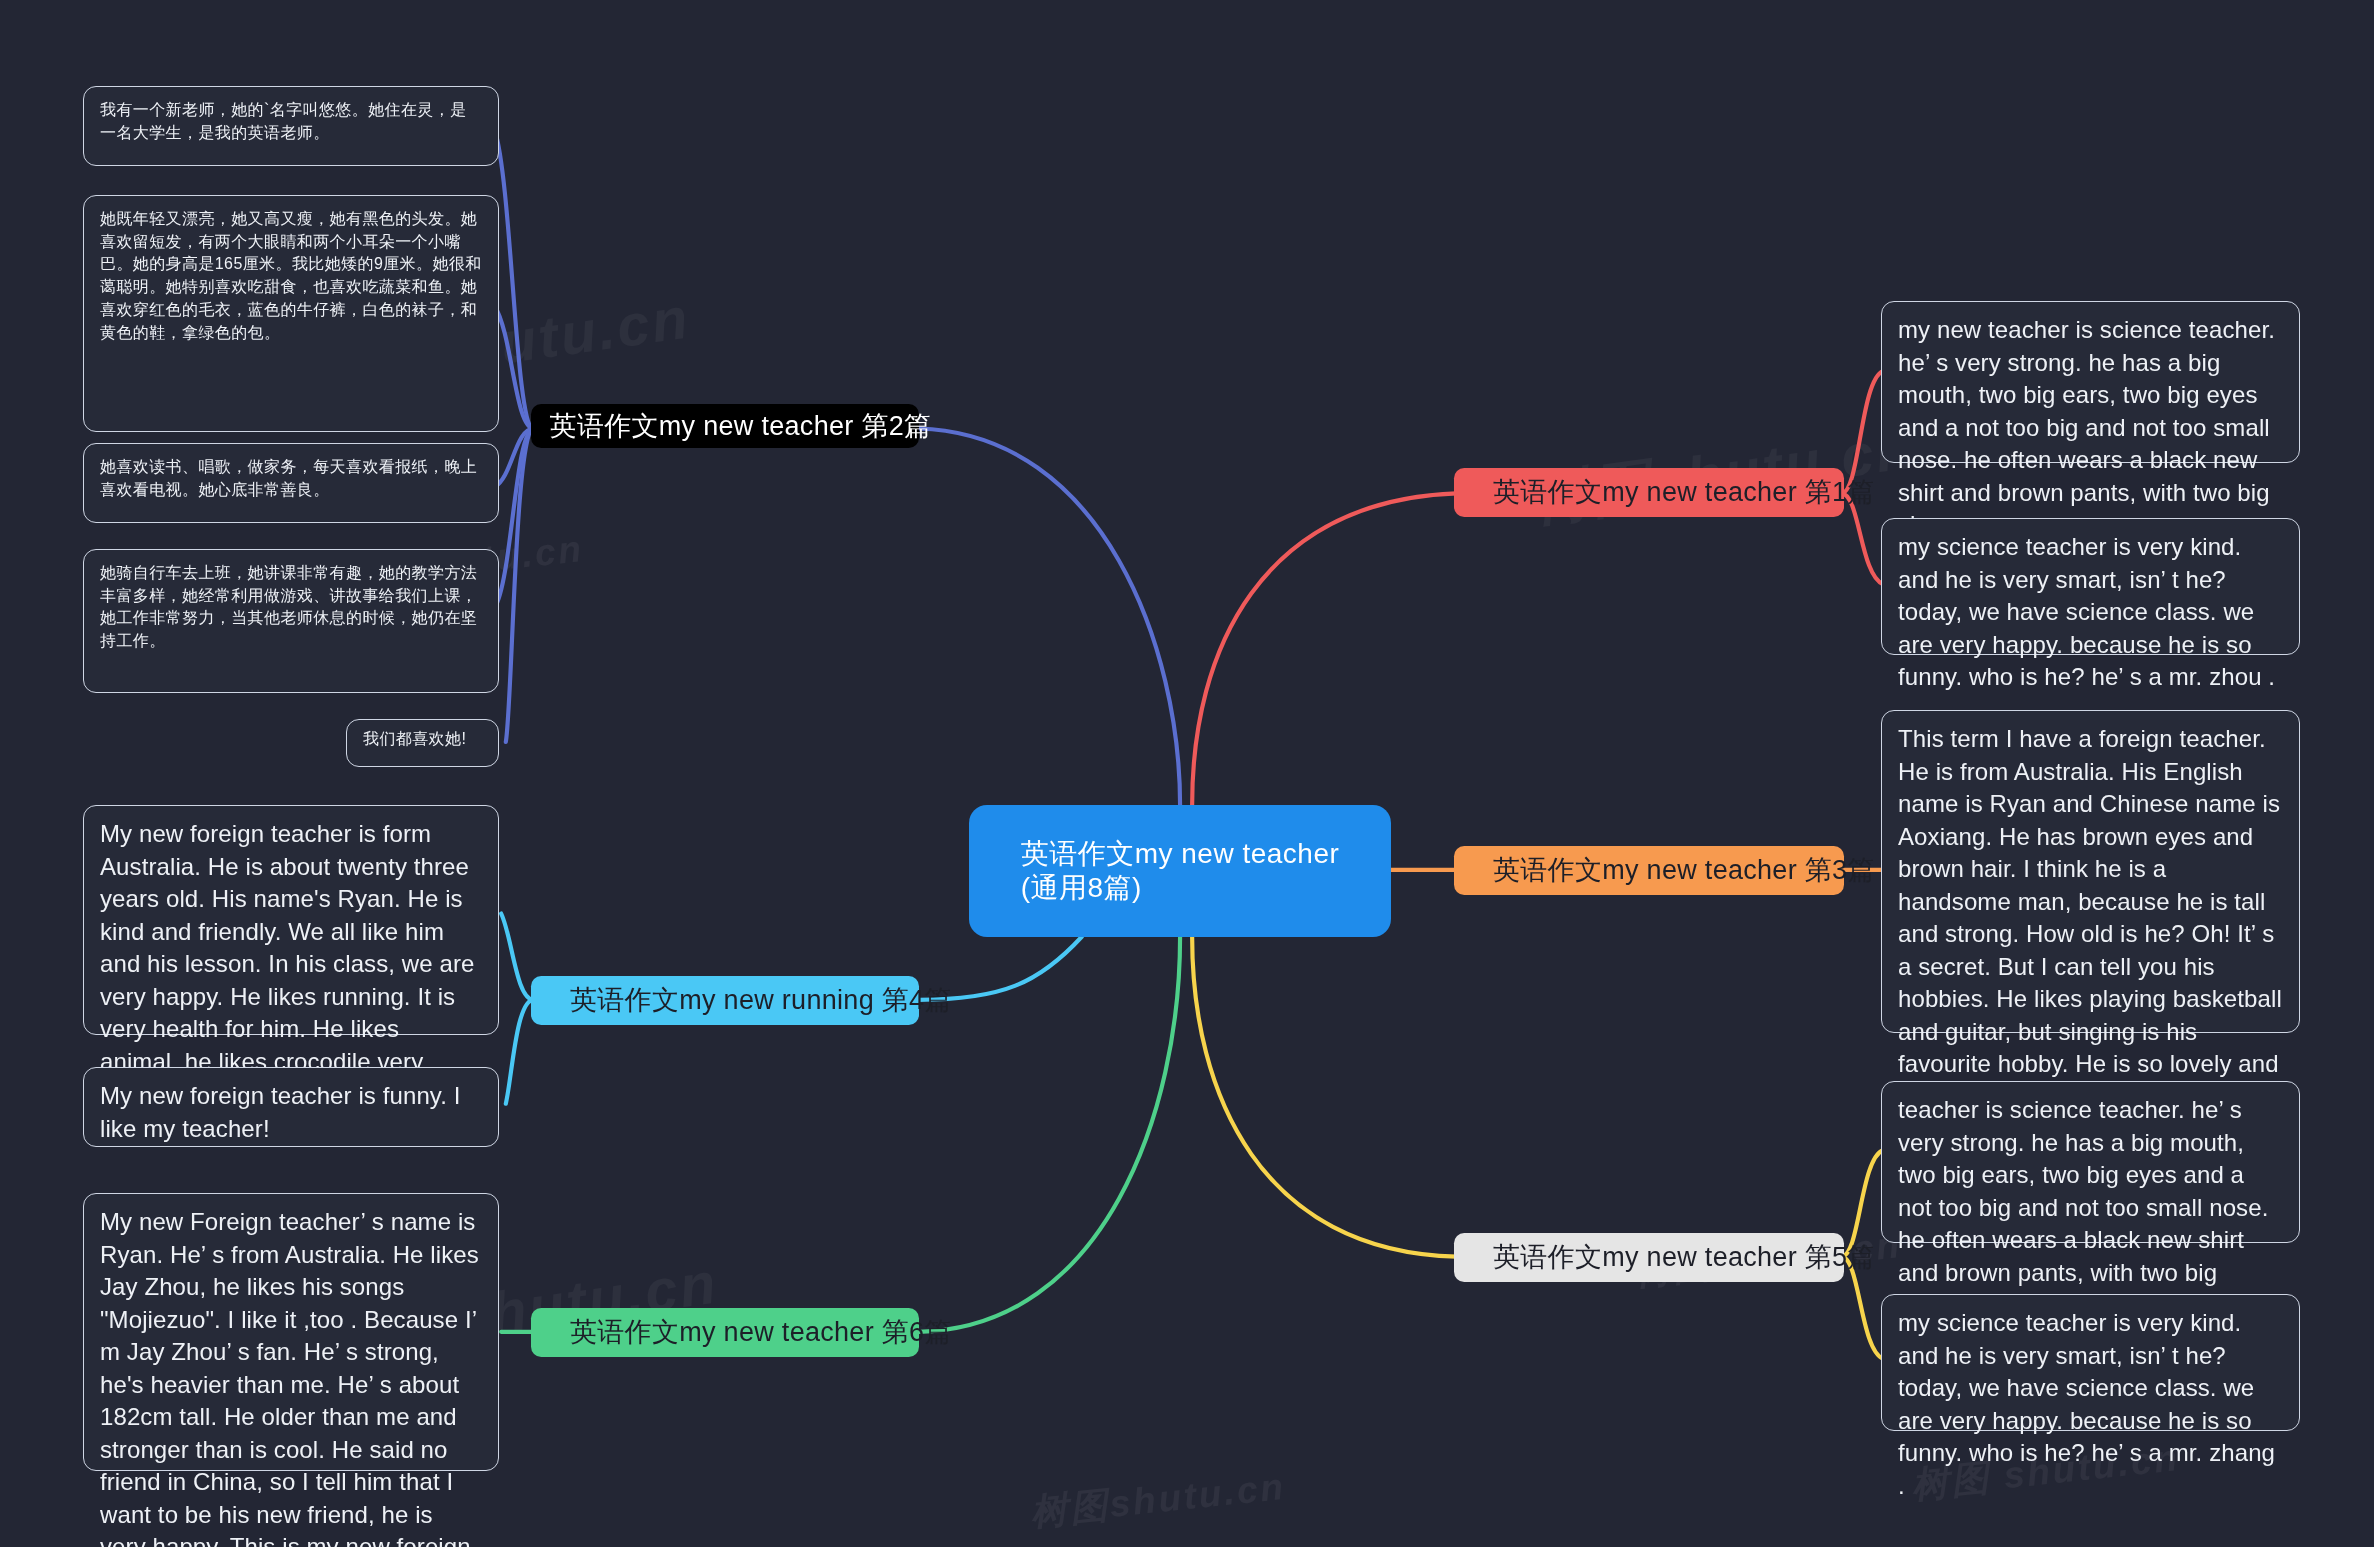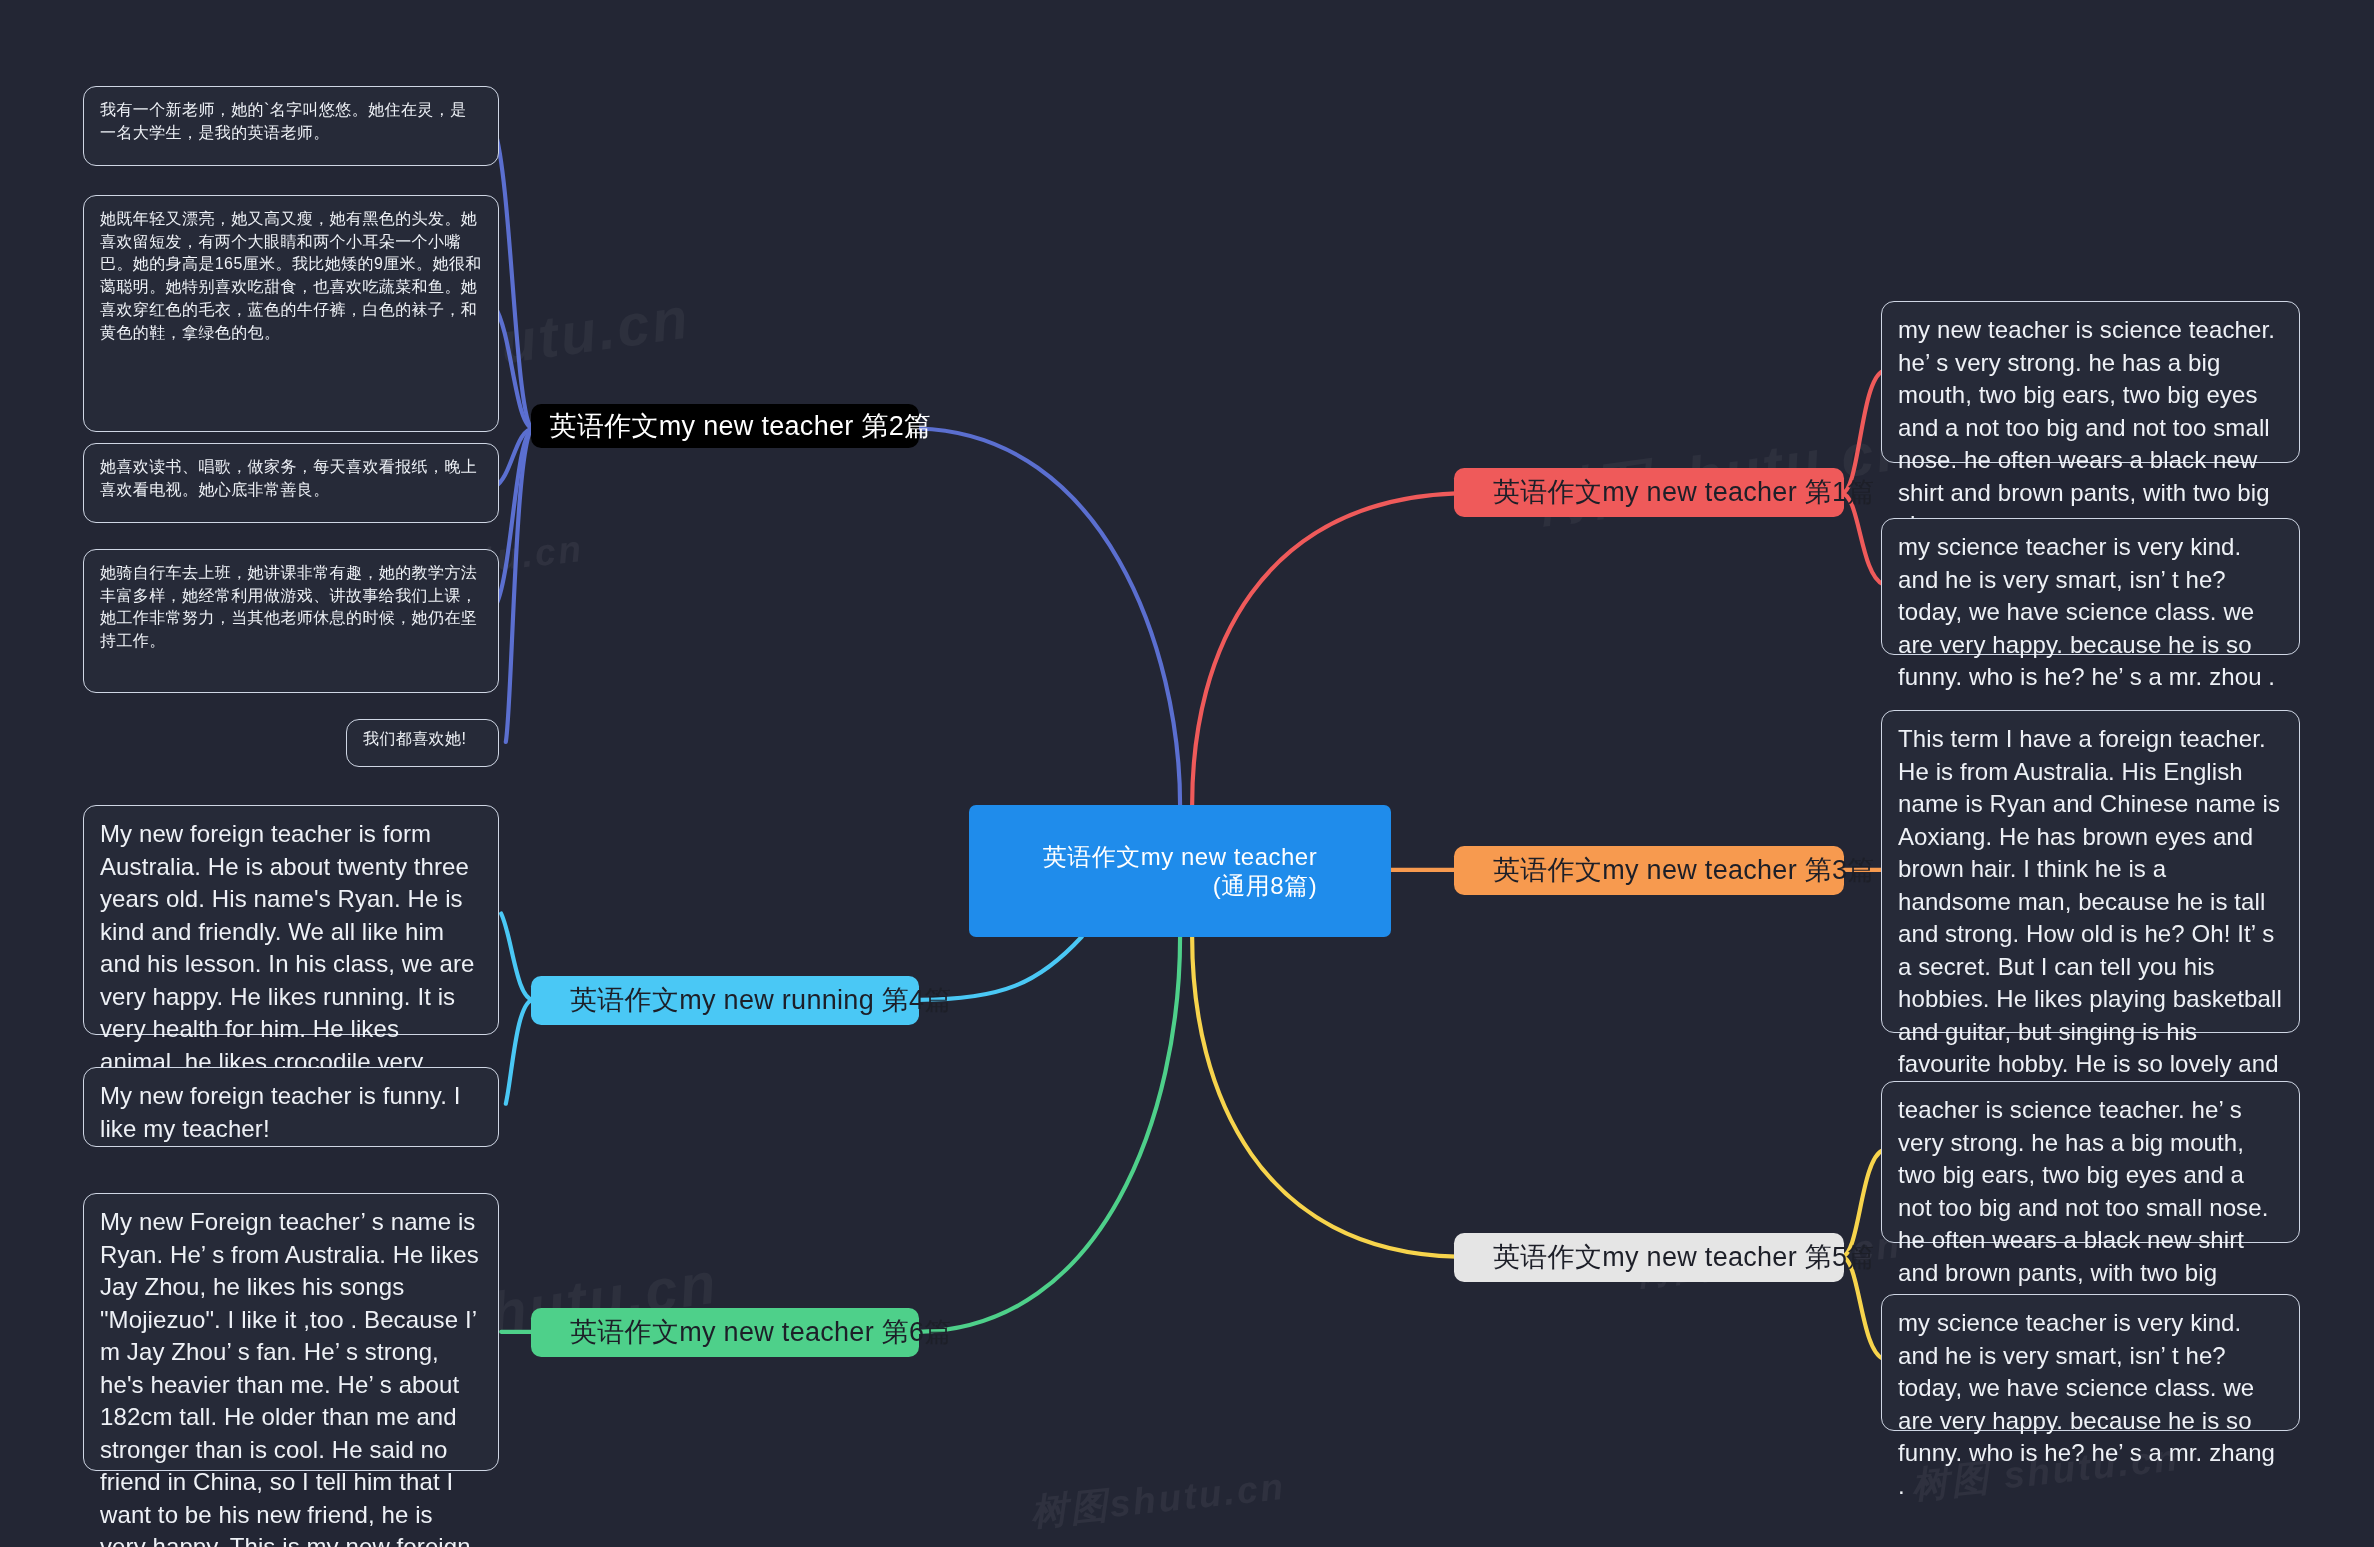--- a/index.html
+++ b/index.html
@@ -8,23 +8,23 @@
     font-family:"Liberation Sans","DejaVu Sans",sans-serif;
     background:#232634;
   }
   #canvas{position:absolute;inset:0;width:2375px;height:1547px;}
   #links{position:absolute;left:0;top:0;width:2375px;height:1547px;pointer-events:none;}
 
   .node{position:absolute;box-sizing:border-box;}
 
   
   .root{
-    background:#1f8ceb;color:#ffffff;border-radius:7px;
-    display:flex;align-items:center;justify-content:center;text-align:right;
-    font-size:24px;line-height:1.22;letter-spacing:0.5px;
+    background:#1f8ceb;color:#ffffff;border-radius:18px;
+    display:flex;align-items:center;justify-content:center;text-align:left;
+    font-size:28px;line-height:1.22;letter-spacing:0.5px;
     padding:16.7px 24px;
   }
 
   
   .branch{
     border-radius:10.2px;display:flex;align-items:center;
     font-size:27px;line-height:1.2;white-space:nowrap;
     padding:0 18.6px;letter-spacing:0.3px;
   }
   .branch.dark-text{color:#1d1f28;padding-left:39px;}

